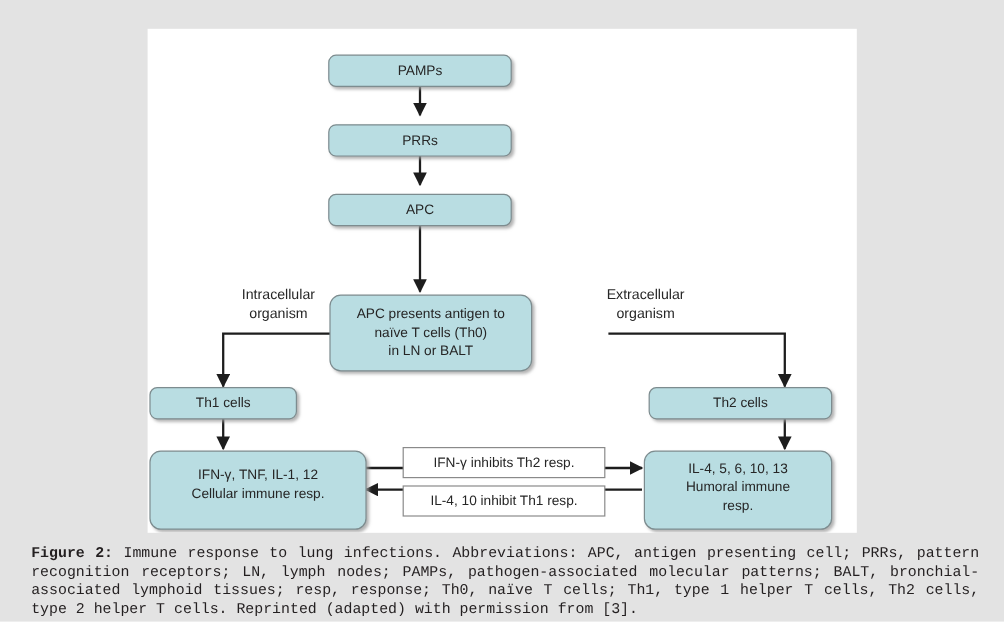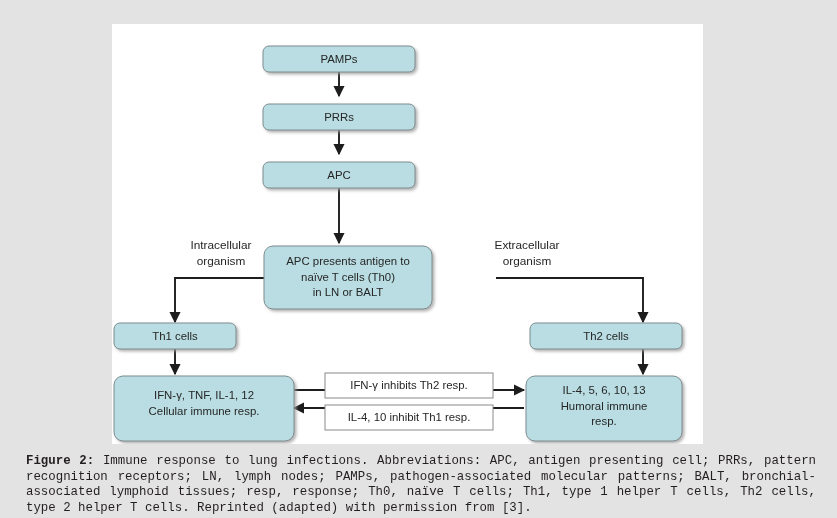--- a/index.html
+++ b/index.html
@@ -14,21 +14,21 @@
     overflow: hidden;
   }
   #root {
     position: relative;
     width: 837px;
     height: 518px;
   }
   
   .figure-card {
     position: absolute;
-    left: 112px;
+    left: 123px;
     top: 24px;
     width: 591px;
     height: 420px;
     background: #ffffff;
   }
   .figure-svg {
     display: block;
     width: 591px;
     height: 420px;
   }

